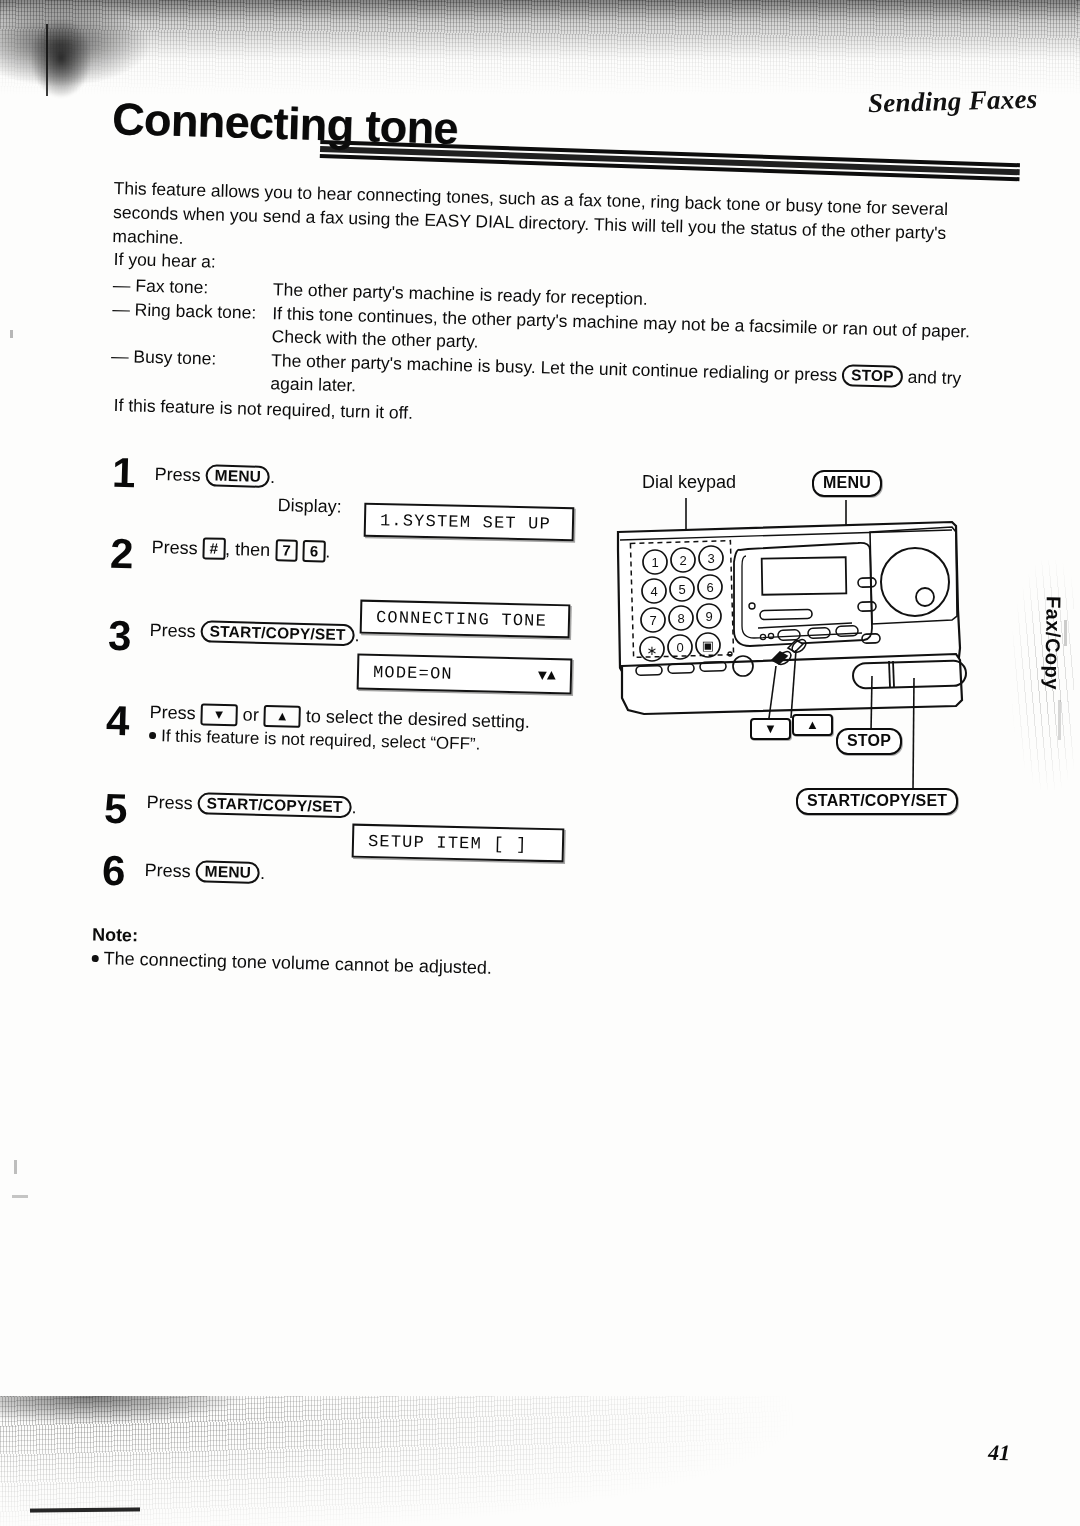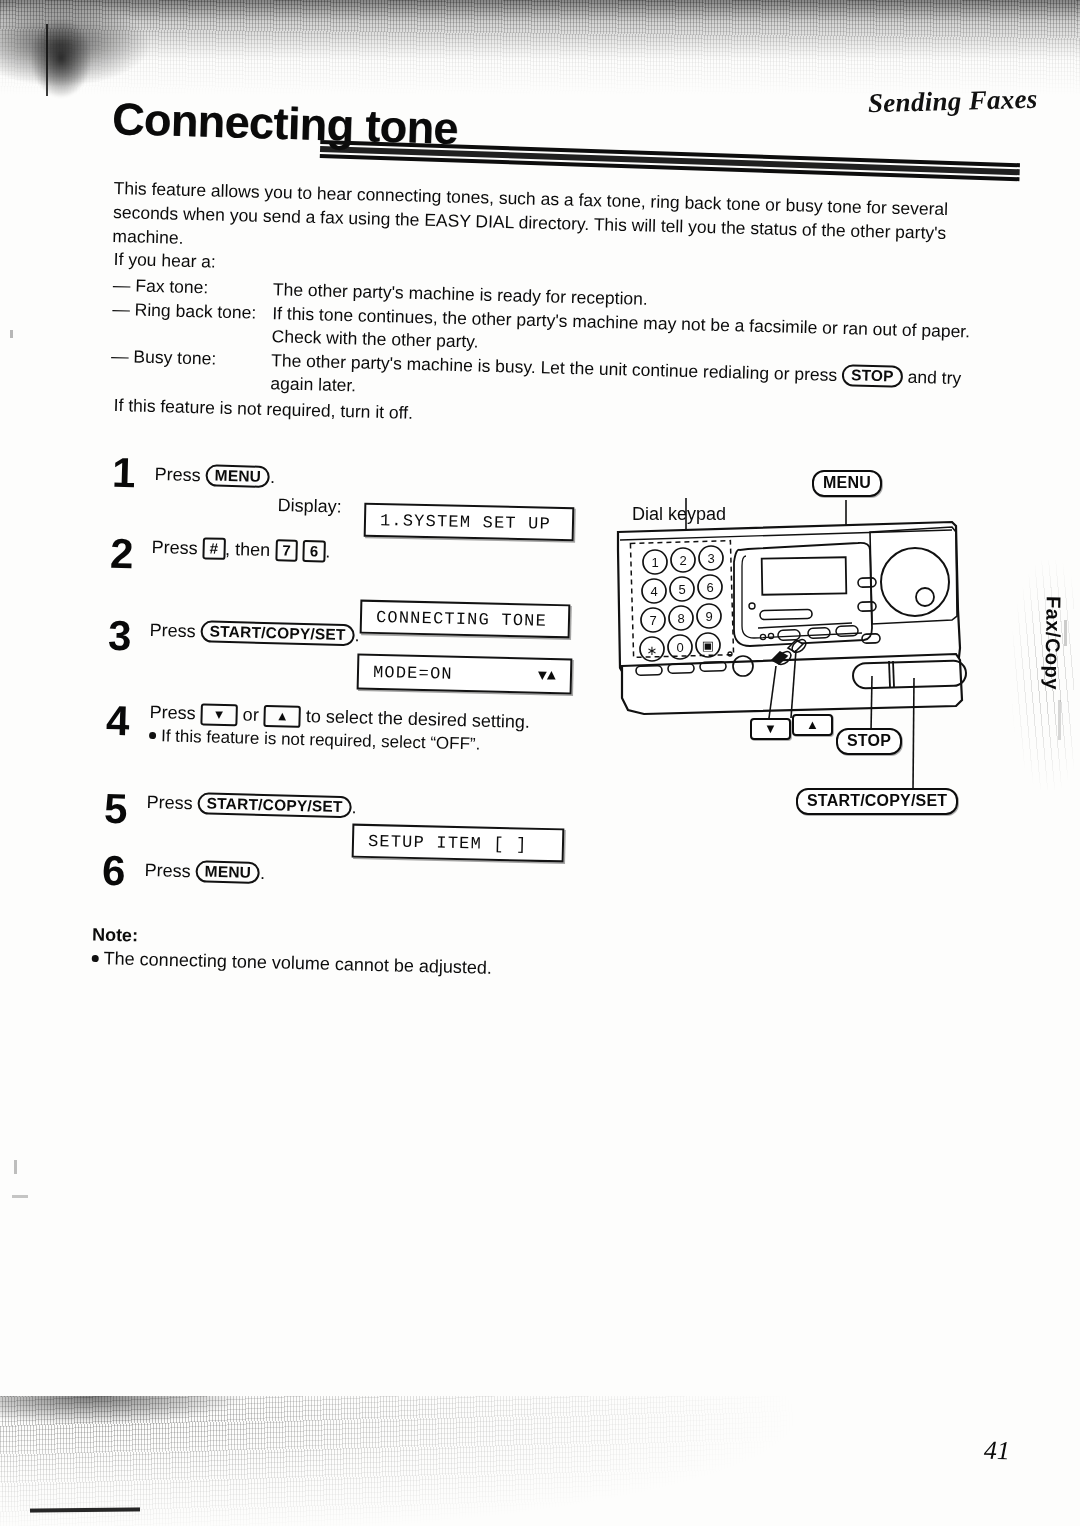--- a/index.html
+++ b/index.html
@@ -224,22 +224,22 @@
     position: absolute; left: 92px; top: 948px;
     font-size: 18px;
     transform: rotate(1.4deg); transform-origin: left top;
     white-space: nowrap;
   }
 
   
   .page-number {
     position: absolute; right: 70px; bottom: 60px;
     font-family: "Liberation Serif", serif;
-    font-style: italic; font-weight: 400;
-    font-size: 26px;
+    font-style: italic; font-weight: 700;
+    font-size: 22px;
     transform: rotate(1deg);
     margin-top: 16px;
   }
 </style>
 </head>
 <body>
 
 <div id="page">
 
   <div class="scan-noise-top"></div>
@@ -356,21 +356,21 @@
   </div>
 
   <div class="step-num" style="left:102px; top:850px;">6</div>
   <div class="step-text" style="left:145px; top:858px;">
     <span>Press</span>
     <span class="keycap">MENU</span><span>.</span>
   </div>
 
   <div class="diagram">
 
-    <div class="diag-label" style="left:32px; top:2px;margin-top:32px;">Dial keypad</div>
+    <div class="diag-label" style="left:42px; top:2px;">Dial keypad</div>
     <div class="callout" style="left:212px; top:0px;">MENU</div>
 
     <svg width="430" height="360" viewBox="0 0 430 360" style="position:absolute; left:0; top:0;">
       <g stroke="#111" fill="none" stroke-width="1.8">
 
         <line x1="86" y1="28" x2="86" y2="72" stroke-width="1.6"></line>
         <path d="M246 30 L246 66 L246 120 L240 132 L244 138" stroke-width="1.6"></path>
 
         <path d="M18 62 L352 52 L356 56 L358 140 L360 178 L358 196 L352 202 L40 212 L26 208 L20 198 L18 80 Z" fill="#fff" stroke-width="2.2"></path>
 

